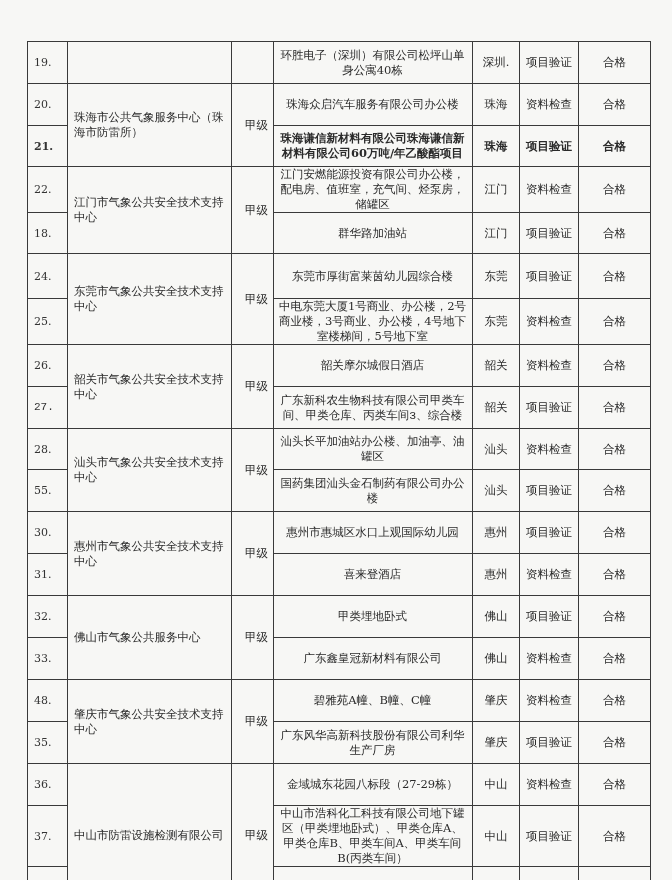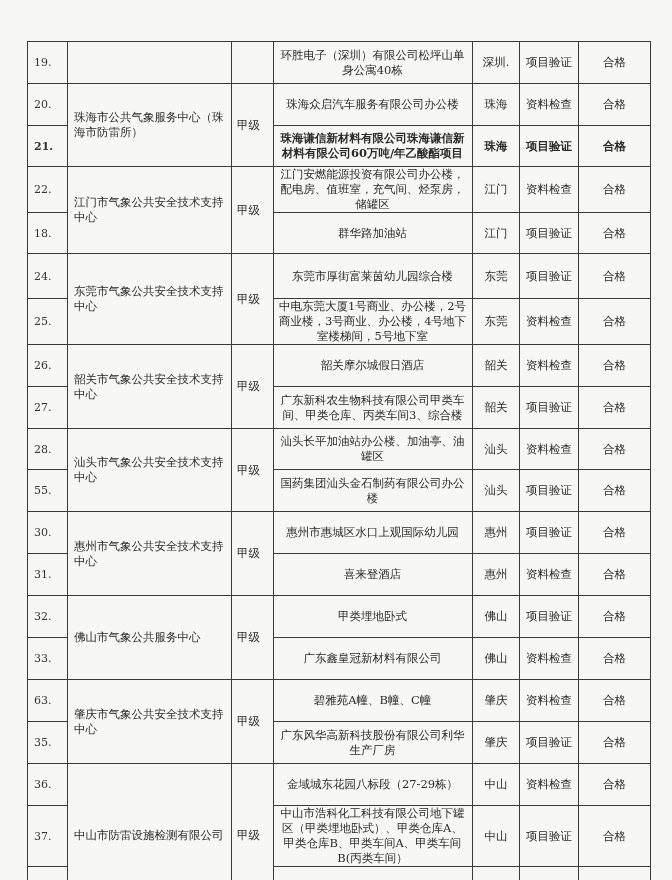--- a/index.html
+++ b/index.html
@@ -2,21 +2,21 @@
 <html><head>
 <meta charset="utf-8">
 <style>
   html, body { margin:0; padding:0; }
   body { width:672px; height:880px; background:#f7f7f5; position:relative; overflow:hidden;
          font-family:"DejaVu Serif","Liberation Serif",serif; color:#2a2a2a; }
   table { position:absolute; left:27px; top:14px; border-collapse:collapse; table-layout:fixed; width:623px;margin-top:27px; }
   td { border:1.3px solid #3a3a3a; font-size:11.5px; line-height:15px; padding:0 5px; vertical-align:middle; }
   td.num { text-align:left; padding-left:6px; font-size:11px; color:#333; }
   td.org { text-align:left; padding-left:6px; }
-  td.grade { text-align:left; }
+  td.grade { text-align:right; }
   td.proj { text-align:center; padding-left:4px; }
   td.city, td.type, td.result { text-align:center; }
 </style>
 </head>
 <body>
 
 <table>
   <colgroup>
     <col style="width:40px">
       <col style="width:164px">
@@ -86,21 +86,21 @@
       </tr>
       <tr style="height: 42px;">
         <td class="num">26.</td>
         <td class="org" rowspan="2">韶关市气象公共安全技术支持中心</td>
         <td class="grade" rowspan="2">甲级</td>
         <td class="proj">韶关摩尔城假日酒店</td>
         <td class="city">韶关</td>
         <td class="type">资料检查</td>
         <td class="result">合格</td>
       </tr>
-      <tr style="height: 42px;">
+      <tr style="height: 42px; font-family: Liberation Mono, monospace;">
         <td class="num">27.</td>
         <td class="proj">广东新科农生物科技有限公司甲类车间、甲类仓库、丙类车间3、综合楼</td>
         <td class="city">韶关</td>
         <td class="type">项目验证</td>
         <td class="result">合格</td>
       </tr>
       <tr style="height: 41px;">
         <td class="num">28.</td>
         <td class="org" rowspan="2">汕头市气象公共安全技术支持中心</td>
         <td class="grade" rowspan="2">甲级</td>
@@ -142,21 +142,21 @@
         <td class="result">合格</td>
       </tr>
       <tr style="height: 42px;">
         <td class="num">33.</td>
         <td class="proj">广东鑫皇冠新材料有限公司</td>
         <td class="city">佛山</td>
         <td class="type">资料检查</td>
         <td class="result">合格</td>
       </tr>
       <tr style="height: 42px;">
-        <td class="num">63.</td>
+        <td class="num">48.</td>
         <td class="org" rowspan="2">肇庆市气象公共安全技术支持中心</td>
         <td class="grade" rowspan="2">甲级</td>
         <td class="proj">碧雅苑A幢、B幢、C幢</td>
         <td class="city">肇庆</td>
         <td class="type">资料检查</td>
         <td class="result">合格</td>
       </tr>
       <tr style="height: 42px;">
         <td class="num">35.</td>
         <td class="proj">广东风华高新科技股份有限公司利华生产厂房</td>

